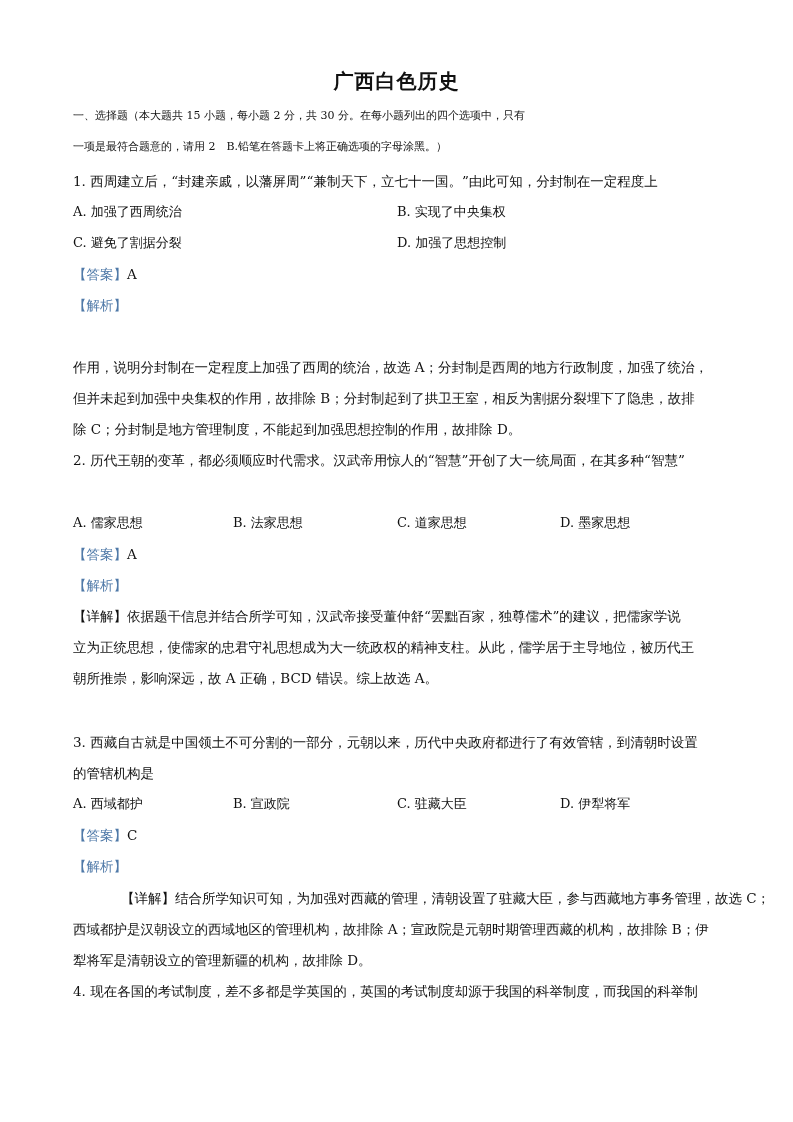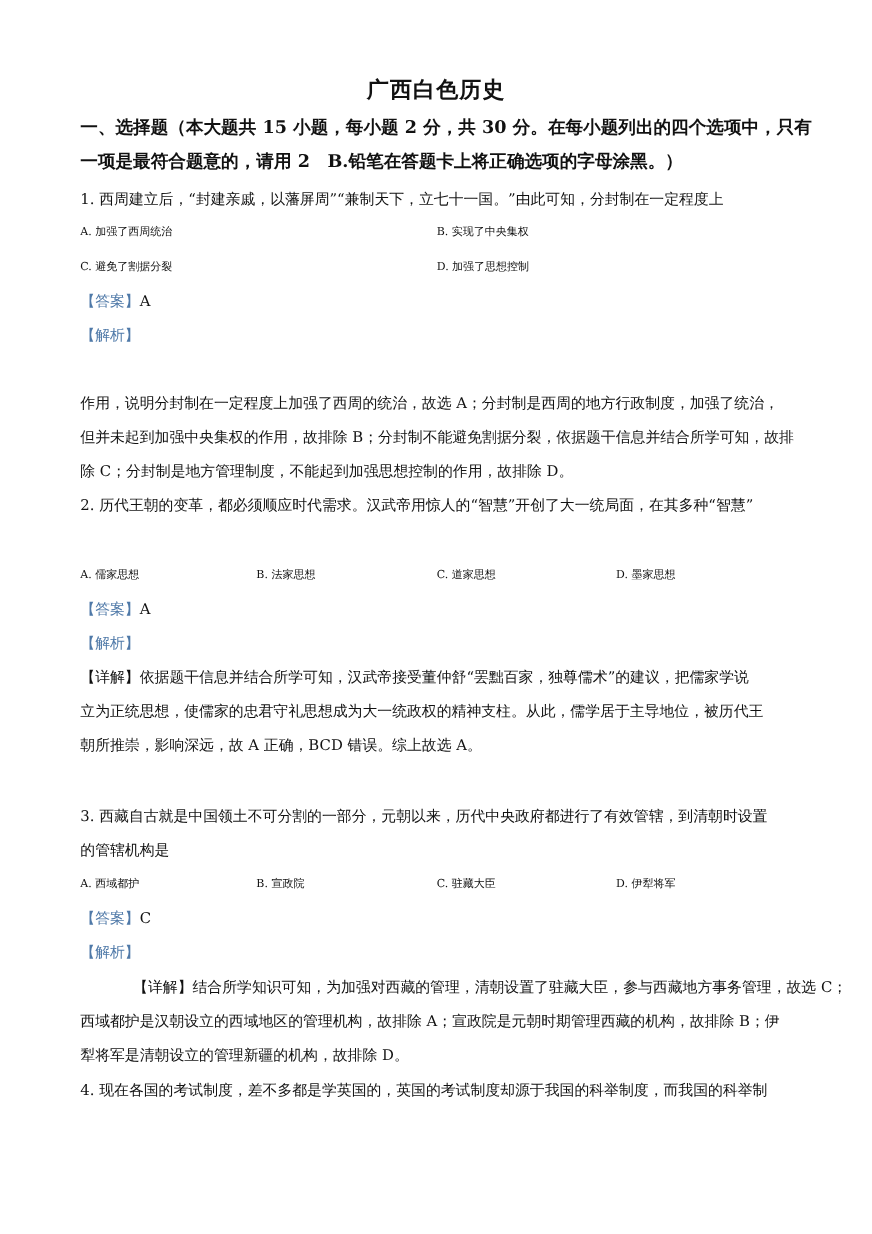--- a/index.html
+++ b/index.html
@@ -10,23 +10,23 @@
     }
     .page { position: absolute; left: 0; top: 0; width: 793px; height: 834px; }
     .title {
       position: absolute; left: 0; width: 793px; top: 68px; text-align: center;
       font-size: 20px; font-weight: bold; letter-spacing: 1px;
     }
     .line {
       position: absolute; left: 73px; width: 650px; white-space: nowrap;
       font-size: 13.5px; line-height: 20px;
     }
-    .section-head { font-size: 16px; font-weight: bold; }
+    .section-head { font-size: 11px; font-weight: normal; }
     .tag { color: #4f79a8; }
-    .opt { position: absolute; white-space: nowrap; font-size: 10px; line-height: 20px; }
+    .opt { position: absolute; white-space: nowrap; font-size: 13px; line-height: 20px; }
   </style>
 </head>
 <body>
 
 <div class="page">
 
   <div class="title">广西白色历史</div>
 
   <div class="line section-head" style="top:106px;">一、选择题（本大题共 15 小题，每小题 2 分，共 30 分。在每小题列出的四个选项中，只有</div>
   <div class="line section-head" style="top:137px;">一项是最符合题意的，请用 2　B.铅笔在答题卡上将正确选项的字母涂黑。）</div>
@@ -36,21 +36,21 @@
   <div class="opt" style="left:397px; top:202px;">B.  实现了中央集权</div>
   <div class="opt" style="left:73px; top:233px;">C.  避免了割据分裂</div>
   <div class="opt" style="left:397px; top:233px;">D.  加强了思想控制</div>
   <div class="line" style="top:264px;">
     <span class="tag">【答案】</span><span>A</span>
   </div>
   <div class="line" style="top:295px;">
     <span class="tag">【解析】</span>
   </div>
   <div class="line" style="top:357px;">作用，说明分封制在一定程度上加强了西周的统治，故选 A；分封制是西周的地方行政制度，加强了统治，</div>
-  <div class="line" style="top:388px;">但并未起到加强中央集权的作用，故排除 B；分封制不能避免割据分裂，依据题干信息并结合所学可知，故排</div>
+  <div class="line" style="top:388px;">但并未起到加强中央集权的作用，故排除 B；分封制起到了拱卫王室，相反为割据分裂埋下了隐患，故排</div>
   <div class="line" style="top:419px;">除 C；分封制是地方管理制度，不能起到加强思想控制的作用，故排除 D。</div>
 
   <div class="line" style="top:450px;">2.  历代王朝的变革，都必须顺应时代需求。汉武帝用惊人的“智慧”开创了大一统局面，在其多种“智慧”</div>
   <div class="opt" style="left:73px; top:513px;">A.  儒家思想</div>
   <div class="opt" style="left:233px; top:513px;">B.  法家思想</div>
   <div class="opt" style="left:397px; top:513px;">C.  道家思想</div>
   <div class="opt" style="left:560px; top:513px;">D.  墨家思想</div>
   <div class="line" style="top:544px;">
     <span class="tag">【答案】</span><span>A</span>
   </div>

